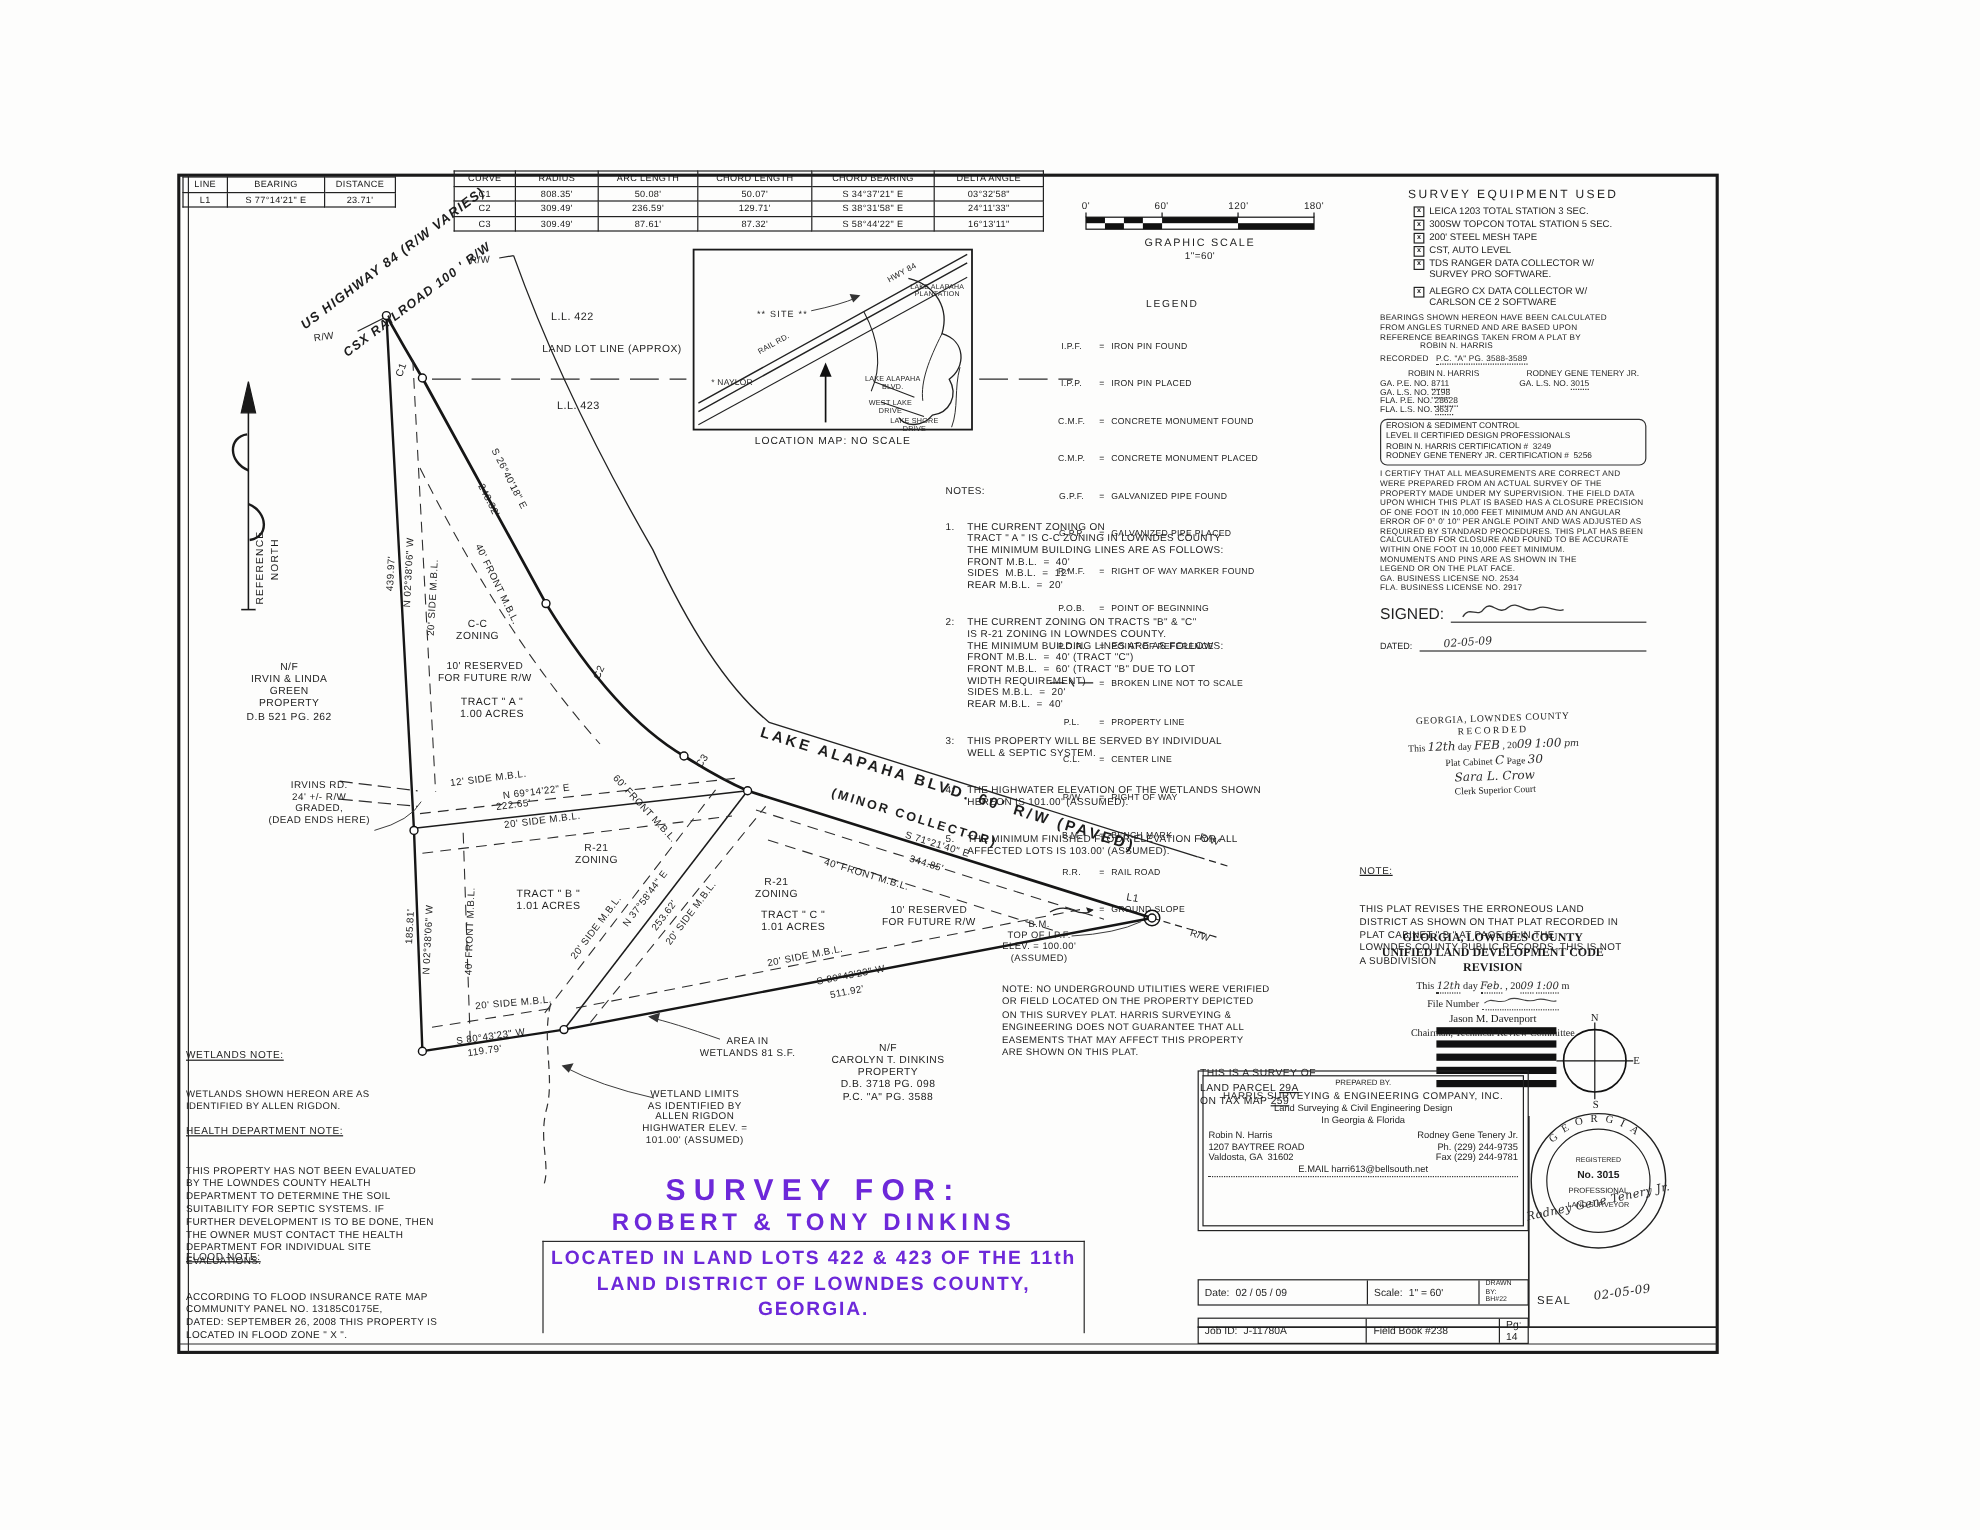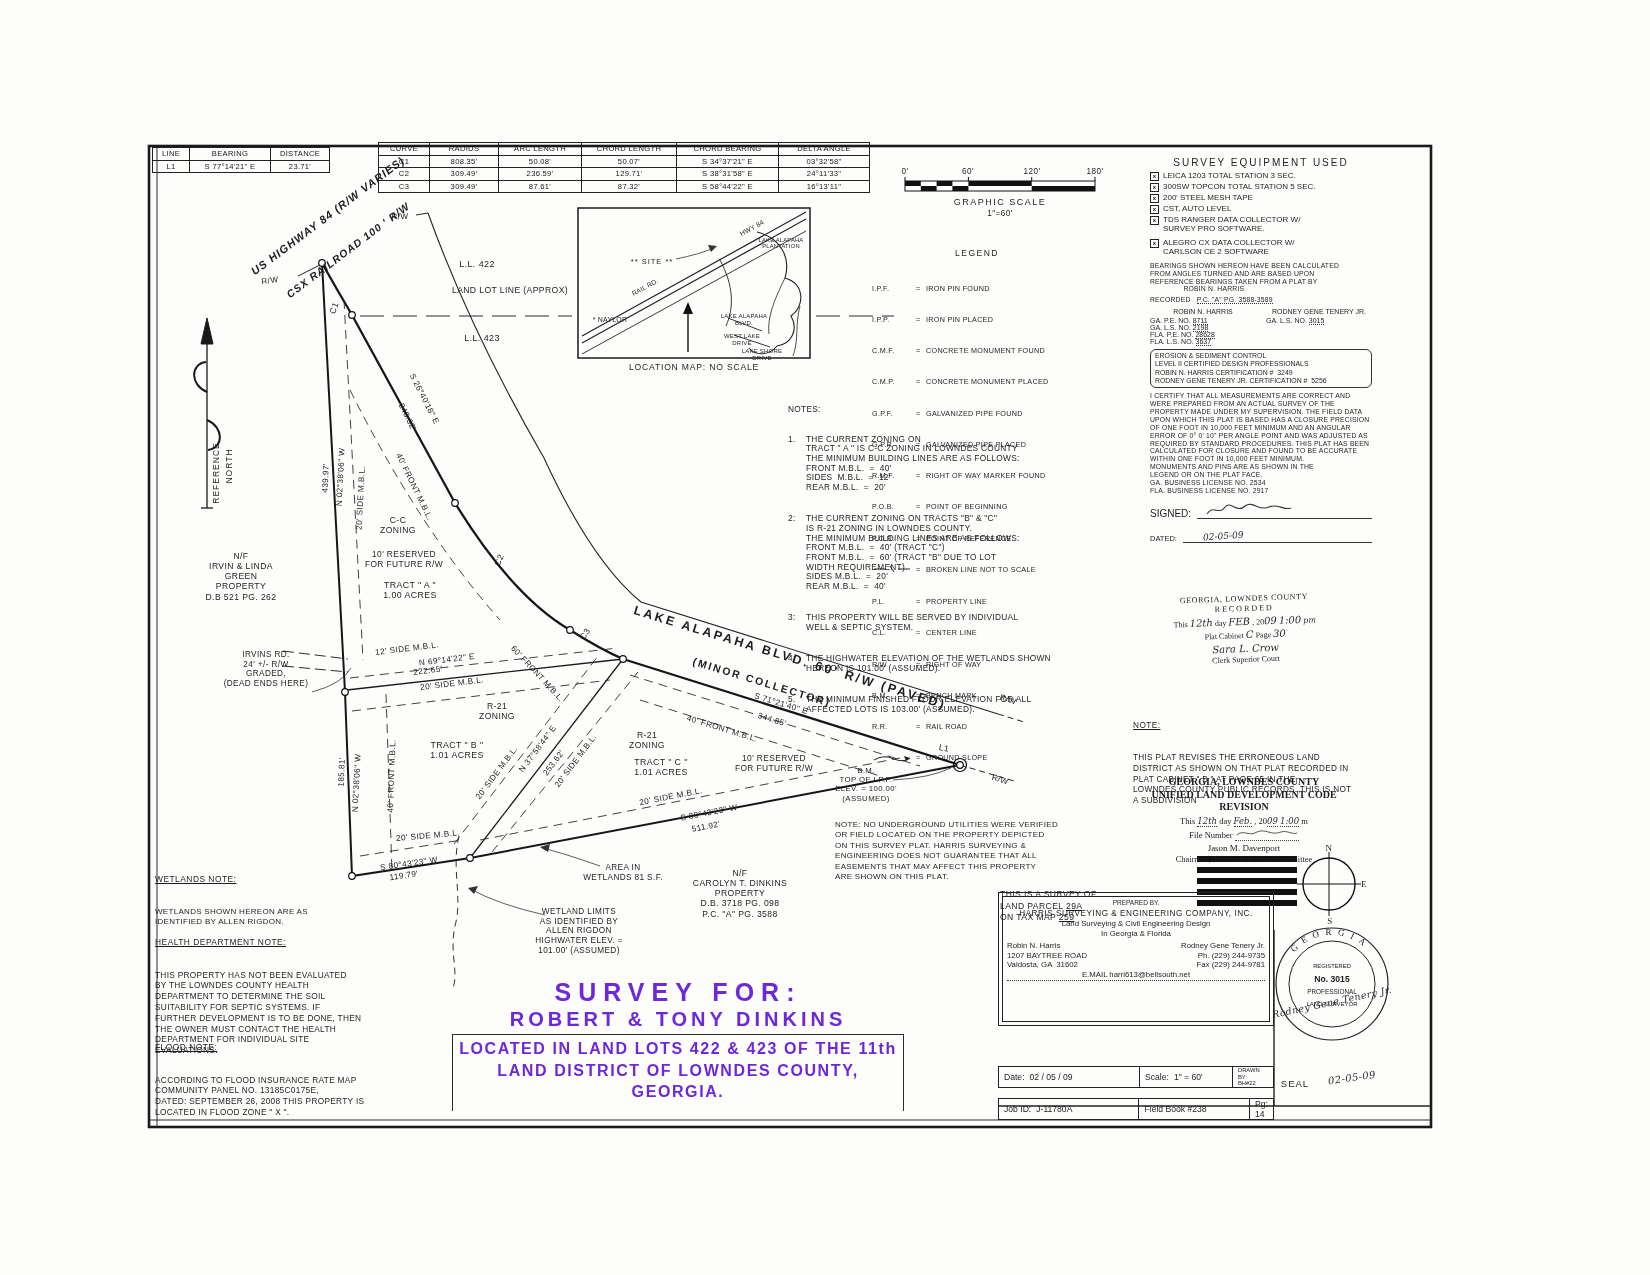--- a/index.html
+++ b/index.html
@@ -14,30 +14,30 @@
        white-space:pre-wrap;letter-spacing:.3px;}
   .hd{text-decoration:underline;letter-spacing:.5px;}
   .b{font-weight:700}.i{font-style:italic}
   .hw{font-family:"DejaVu Serif",serif;font-style:italic;color:#2b2b2b;}
   .serif{font-family:"Liberation Serif",serif;}
   .tbl{position:absolute;border-collapse:collapse;font:400 7.6px/1 "Liberation Sans",sans-serif;color:#151515;}
   .tbl th,.tbl td{border:1px solid #222;padding:2px 3px;text-align:center;font-weight:400;letter-spacing:.3px;}
   
   .rightcol{position:absolute;left:1150px;top:157px;width:222px;font-size:8px;}
   .eq-title{font-size:10px;letter-spacing:2px;text-align:center;margin-bottom:3px;}
-  .eq-row{display:flex;gap:4px;line-height:1.18;margin-bottom:1px;white-space:pre-wrap;}
+  .eq-row{display:flex;gap:4px;line-height:1.18;margin-bottom:1px;white-space:pre-wrap;margin-left:28px;}
   .cb{flex:0 0 auto;display:inline-block;width:7px;height:7px;border:1px solid #222;
       font:700 6px/7px "Liberation Sans",sans-serif;text-align:center;margin-top:1px;}
   .tiny{font-size:6.8px;line-height:1.16;letter-spacing:.2px;}
   .u-dot{border-bottom:1px dotted #333;}
   .erosion{border:1px solid #333;border-radius:6px;padding:2px 4px;margin:4px 0;font-size:6.9px;line-height:1.2;white-space:pre-wrap;}
   .sig-row{display:flex;align-items:flex-end;gap:6px;margin-top:9px;}
   .sig-line{flex:1;border-bottom:1px solid #333;position:relative;height:14px;}
   .leg-row{display:grid;grid-template-columns:42px 8px auto;gap:2px;line-height:9.4px;font-size:7.2px;}
-  .leg-a{text-align:left;}
+  .leg-a{text-align:center;}
   .nrow{display:flex;gap:4px;margin-bottom:2px;}
   .nn{flex:0 0 14px;}
   .nb{white-space:pre-wrap;}
   .map-lbl{position:absolute;font:400 6.5px/1.12 "Liberation Sans",sans-serif;text-align:center;
        white-space:pre-line;transform:translate(-50%,-50%) rotate(var(--r,0deg));letter-spacing:.2px;}
   .titleblock{position:absolute;left:452px;top:978px;width:452px;text-align:center;color:#6d28d9;font-weight:bold;}
   .titleblock .t1{font-size:25px;letter-spacing:7px;}
   .titleblock .t2{font-size:20px;letter-spacing:4px;margin-top:1px;}
   .titleblock .loc{border:1.6px solid #2a2a2a;border-bottom:none;margin-top:3px;padding:3px 2px 8px;
        font-size:16px;letter-spacing:1.6px;line-height:1.35;}
@@ -467,21 +467,21 @@
 ROBIN N. HARRIS CERTIFICATION #  3249
 RODNEY GENE TENERY JR. CERTIFICATION #  5256</div>
 
     <div class="tiny" style="white-space:pre-wrap">I CERTIFY THAT ALL MEASUREMENTS ARE CORRECT AND WERE PREPARED FROM AN ACTUAL SURVEY OF THE PROPERTY MADE UNDER MY SUPERVISION. THE FIELD DATA UPON WHICH THIS PLAT IS BASED HAS A CLOSURE PRECISION OF ONE FOOT IN 10,000 FEET MINIMUM AND AN ANGULAR ERROR OF 0° 0' 10" PER ANGLE POINT AND WAS ADJUSTED AS REQUIRED BY STANDARD PROCEDURES. THIS PLAT HAS BEEN CALCULATED FOR CLOSURE AND FOUND TO BE ACCURATE WITHIN ONE FOOT IN 10,000 FEET MINIMUM.
 MONUMENTS AND PINS ARE AS SHOWN IN THE
 LEGEND OR ON THE PLAT FACE.
 GA. BUSINESS LICENSE NO. 2534
 FLA. BUSINESS LICENSE NO. 2917</div>
 
     <div class="sig-row">
-      <span style="font-size:10px">SIGNED:</span>
+      <span style="font-size:13px">SIGNED:</span>
       <span class="sig-line">
         <svg width="90" height="16" style="position:absolute;left:8px;bottom:0">
             <path d="M2,12 C8,2 14,14 20,5 C26,-2 32,12 40,4 C48,-2 54,10 64,5 C72,1 80,9 86,6" fill="none" stroke="#333" stroke-width="1.1"></path>
           </svg>
       </span>
     </div>
     <div class="sig-row">
       <span style="font-size:7.5px">DATED:</span>
       <span class="sig-line">
           <span class="hw" style="position:absolute;left:20px;bottom:1px;font-size:9px;transform:rotate(-4deg)">02-05-09</span>

